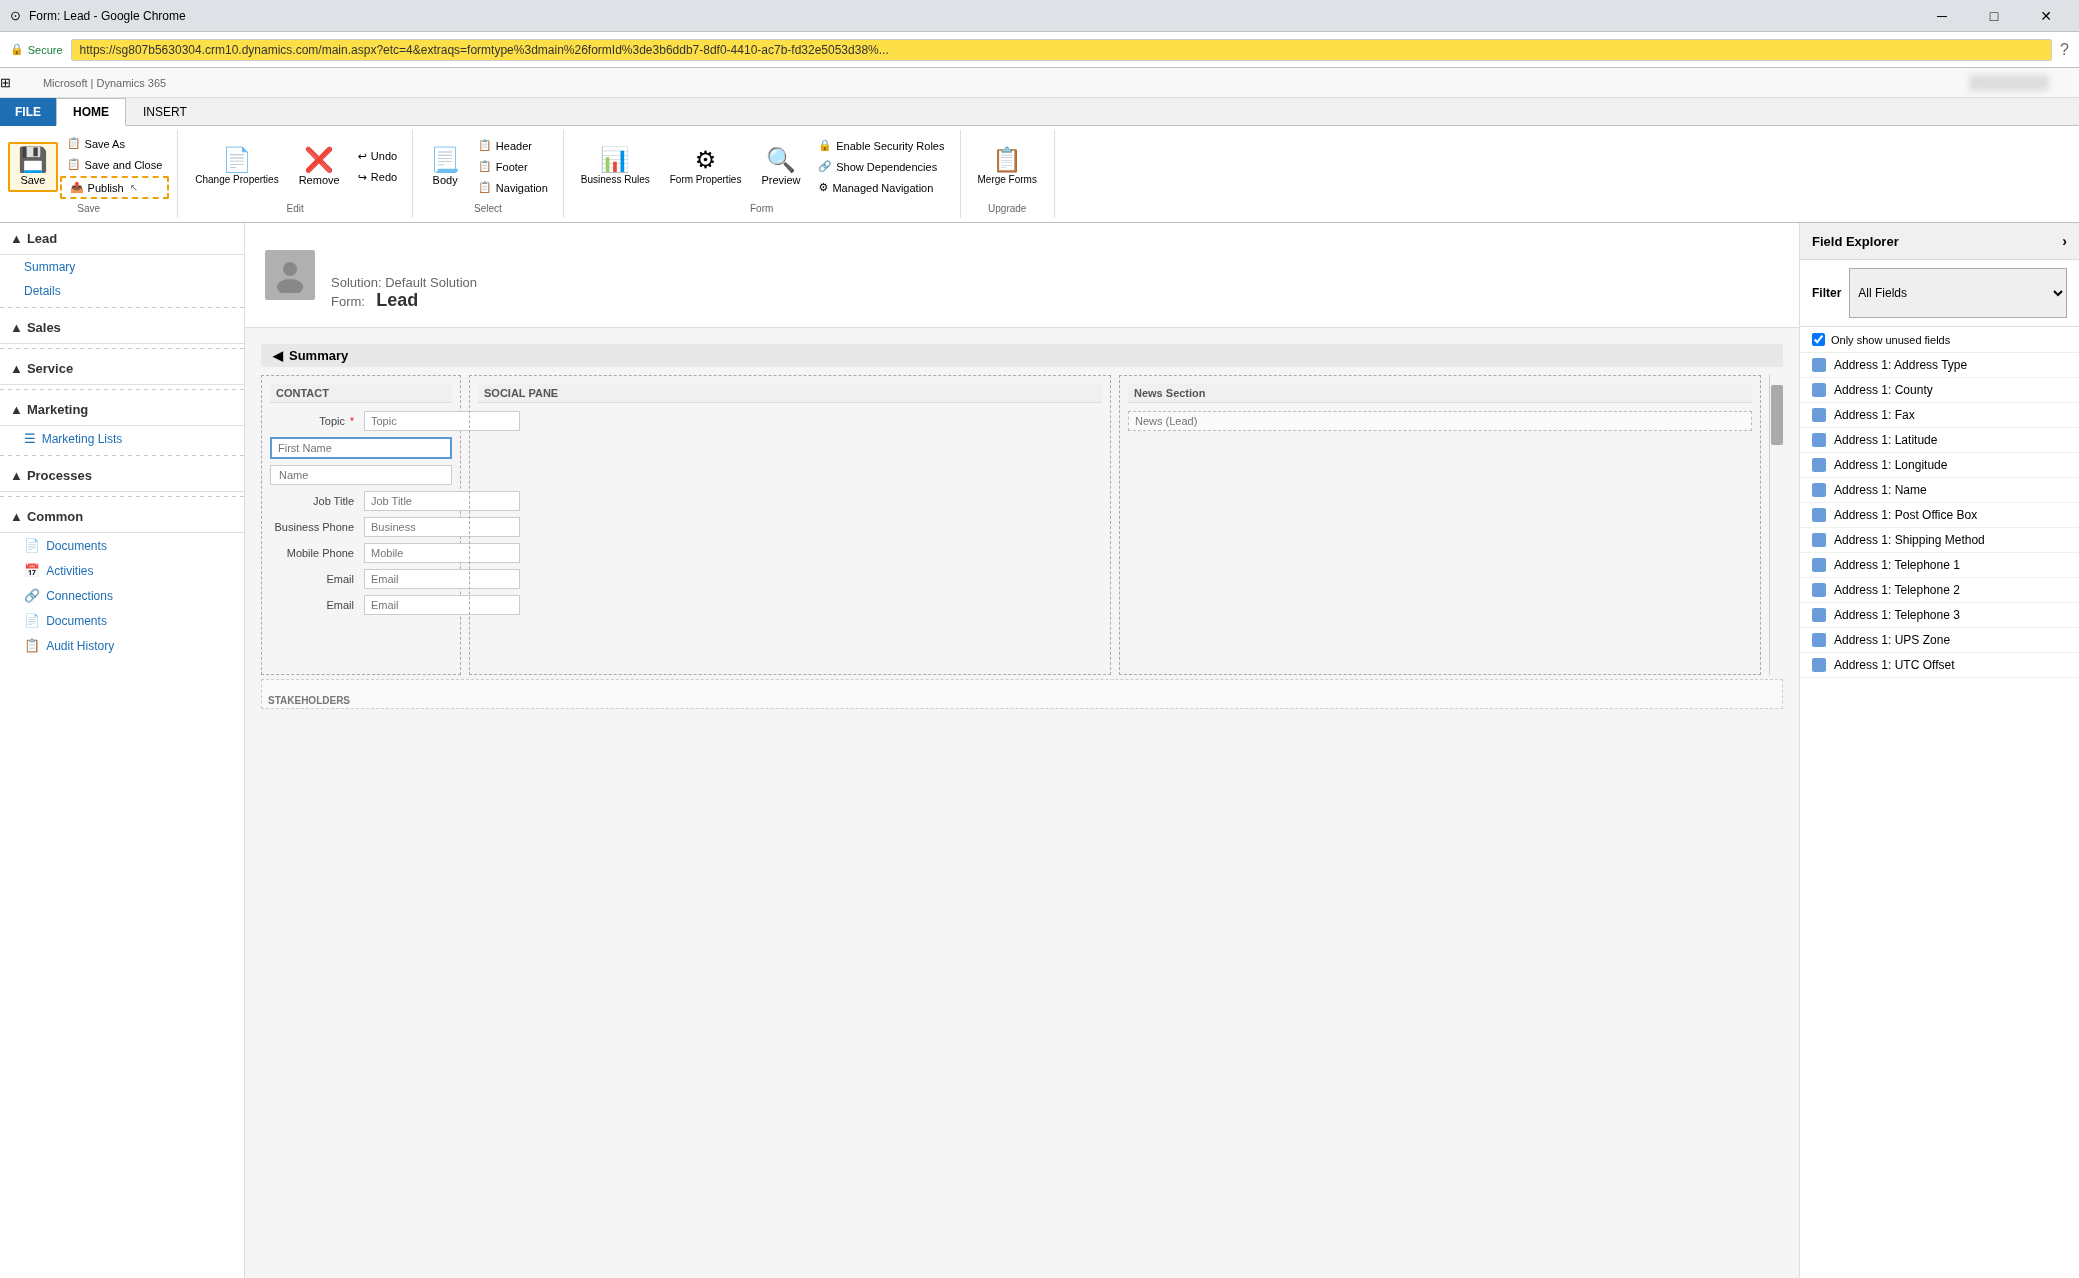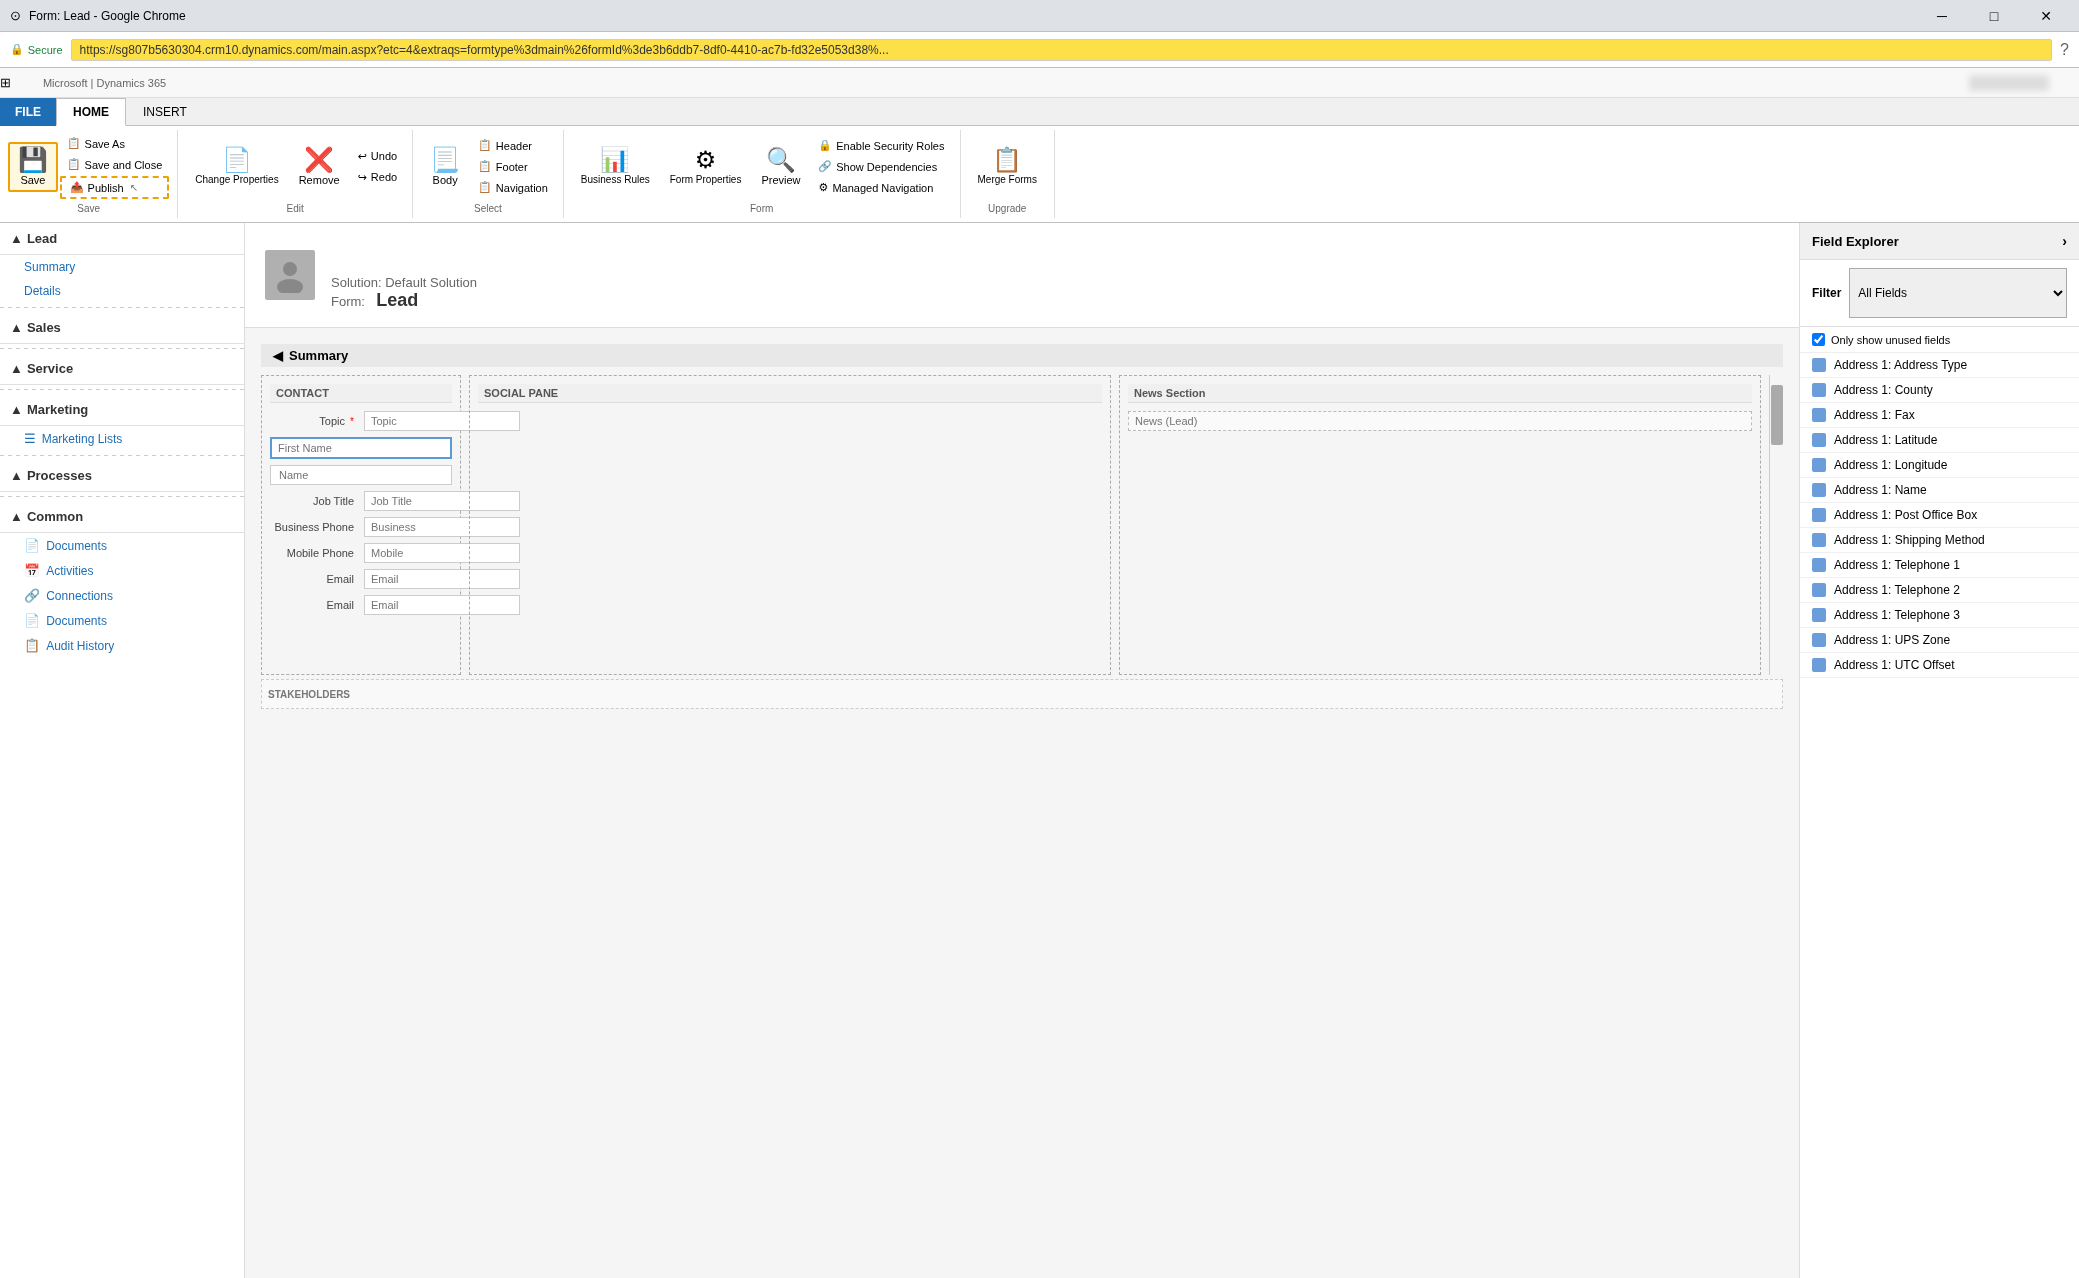--- a/index.html
+++ b/index.html
@@ -610,21 +610,21 @@
           </div>
         </div>
 
         <div class="form-scrollbar">
           <div class="scrollbar-thumb"></div>
         </div>
 
 
       </div>
 
-      <div style="margin-top:4px; border:1px dashed #ccc; height:30px; display:flex; align-items:center; padding: 2px 6px; background:#f9f9f9;">
+      <div style="margin-top:4px; border:1px dashed #ccc; height:30px; display:flex; align-items:flex-end; padding: 2px 6px; background:#f9f9f9;">
         <span style="font-size:10px; color:#777; font-weight:bold;">STAKEHOLDERS</span>
       </div>
 
     </div>
   </div>
 
   <div class="field-explorer">
     <div class="fe-header">
       <span>Field Explorer</span>
       <span style="font-size:14px; cursor:pointer;">›</span>

